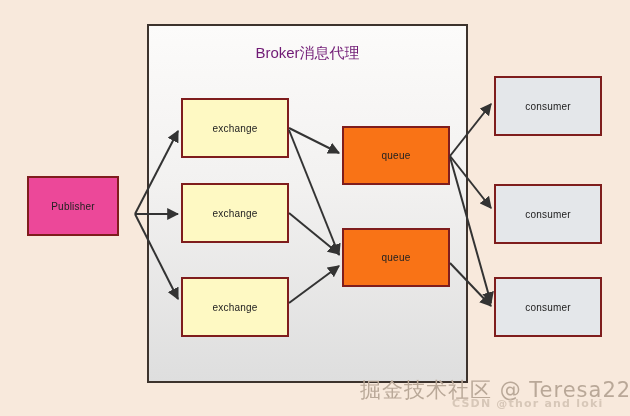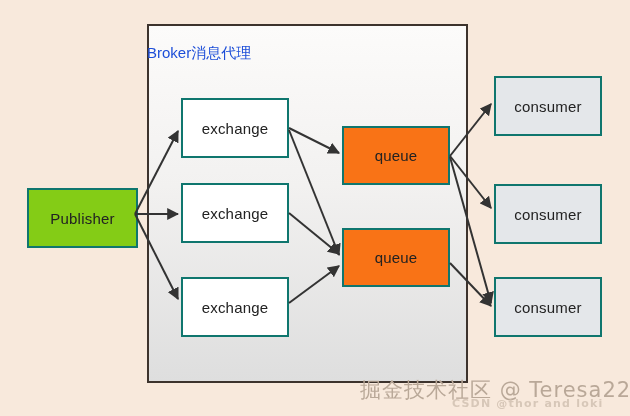--- a/index.html
+++ b/index.html
@@ -18,59 +18,59 @@
     position: relative;
     width: 630px;
     height: 416px;
   }
   .node {
     position: absolute;
     box-sizing: border-box;
     display: flex;
     align-items: center;
     justify-content: center;
-    border: 2px solid #0f766e;
+    border: 2px solid #7f1d1d;
     color: #222222;
-    font-size: 15px;
+    font-size: 10px;
     letter-spacing: 0.2px;
     z-index: 3;
   }
   #broker-panel {
     position: absolute;
     left: 147px;
     top: 24px;
     width: 321px;
     height: 359px;
     box-sizing: border-box;
     border: 2px solid #3d332d;
     background: linear-gradient(180deg, #fcfbfa 0%, #f2f1f0 45%, #dedede 100%);
     z-index: 1;
   }
   #broker-title {
     position: absolute;
     left: 147px;
     top: 44px;
     width: 321px;
-    text-align: left;
+    text-align: center;
     font-size: 15px;
-    color: #1d4ed8;
+    color: #701a75;
     z-index: 2;
   }
   #publisher {
     left: 27px;
-    top: 188px;
-    width: 111px;
+    top: 176px;
+    width: 92px;
     height: 60px;
-    background: #84cc16;
+    background: #ec4899;
   }
   .exchange {
     left: 181px;
     width: 108px;
     height: 60px;
-    background: #ffffff;
+    background: #fef9c3;
   }
   #exchange-1 { top: 98px; }
   #exchange-2 { top: 183px; }
   #exchange-3 { top: 277px; }
   .queue {
     left: 342px;
     width: 108px;
     height: 59px;
     background: #f97316;
   }

